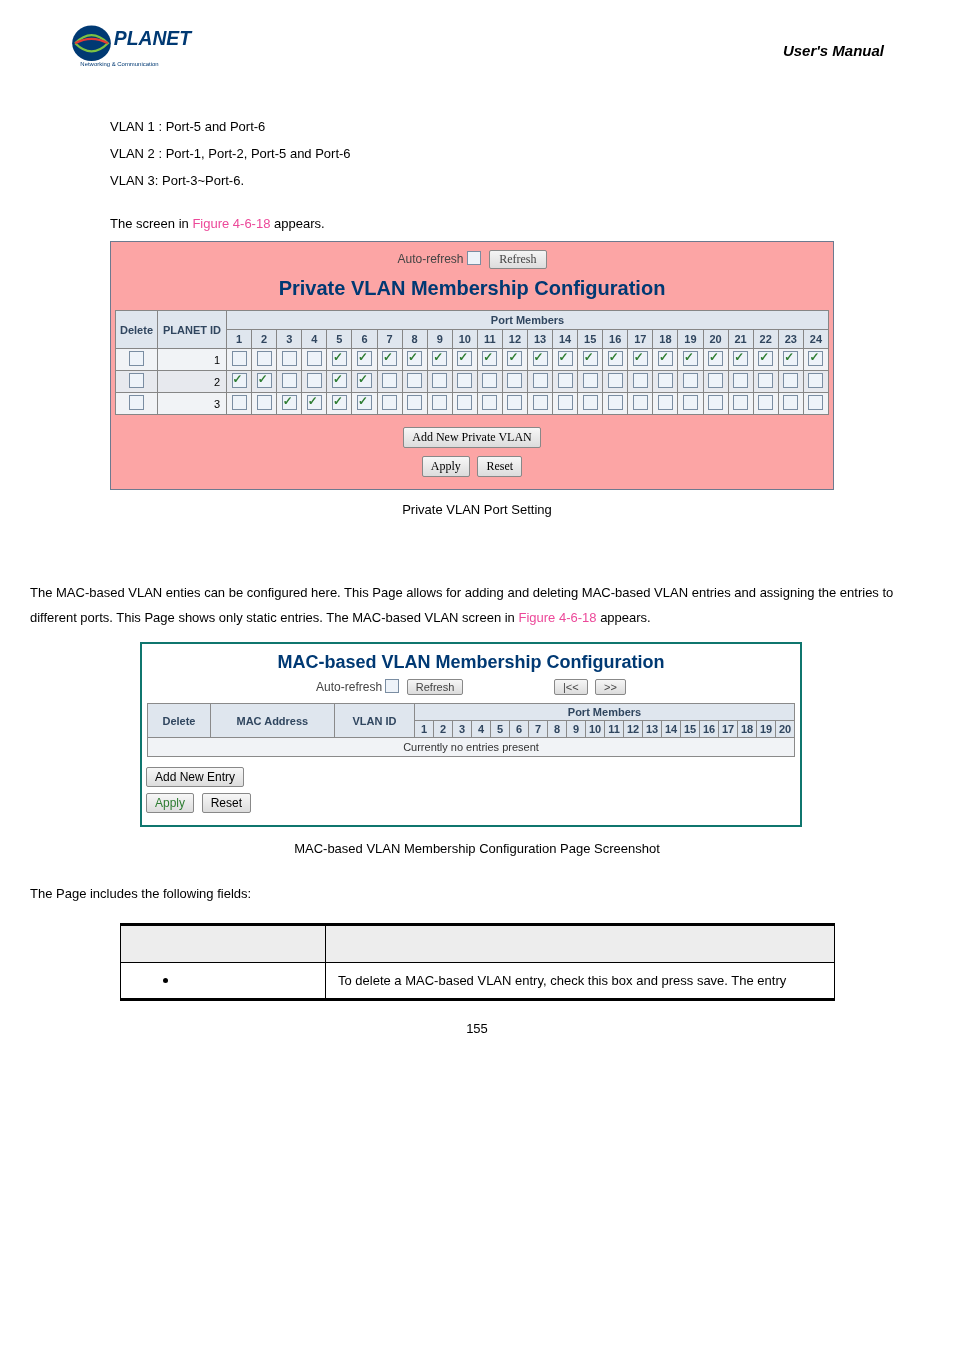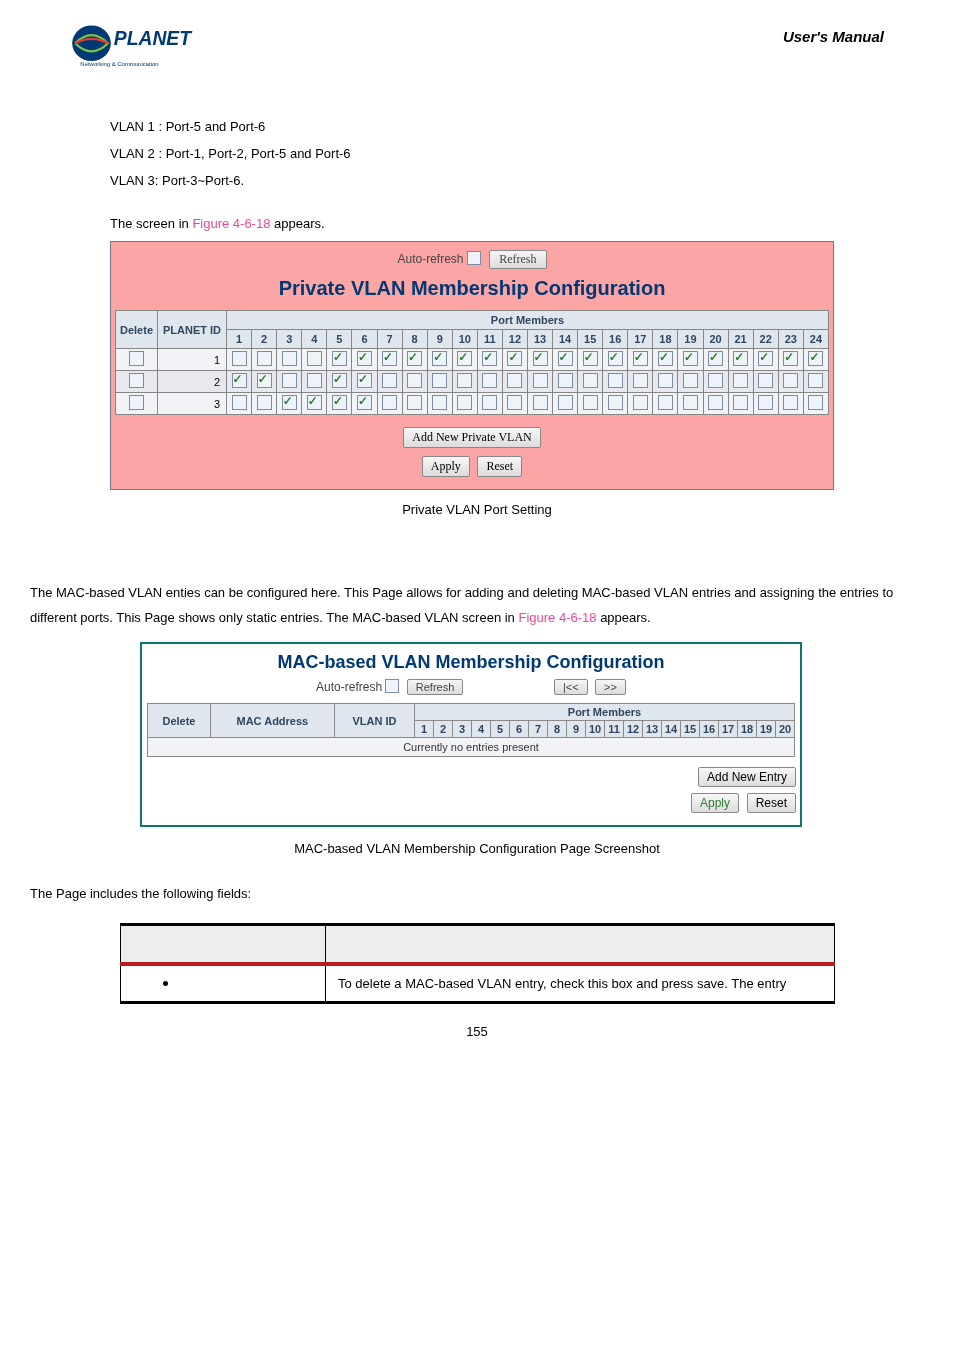--- a/index.html
+++ b/index.html
@@ -14,21 +14,21 @@
   .page {
     position: relative;
     width: 954px;
     min-height: 1350px;
     box-sizing: border-box;
     padding: 0 0 30px 0;
   }
   .header {
     display: flex;
     justify-content: space-between;
-    align-items: flex-start;
+    align-items: center;
     padding: 18px 70px 0 70px;
   }
   .logo {
     width: 150px;
   }
   .manual-title {
     font-weight: bold;
     font-style: italic;
     font-size: 15px;
     padding-top: 10px;
@@ -194,21 +194,21 @@
   }
   table.mac-tbl th.ph { width:16px; padding:2px 1px; }
   table.mac-tbl td {
     background: #f1f3f6;
     padding: 3px 3px;
     font-size: 11px;
     color: #333;
   }
 
   .mac-btnrow {
-    text-align: right;
+    text-align: left;
     margin-top: 10px;
   }
   .mac-btnrow .btn {
     border: 1px solid #888;
     background: linear-gradient(#f7f7f7,#dcdcdc);
     padding: 2px 8px;
     font-size: 12px;
     border-radius: 2px;
     display: inline-block;
     margin: 0 2px;
@@ -235,21 +235,21 @@
   }
   table.fields thead tr {
     border-top: 3px solid #000;
     border-bottom: 1px solid #000;
     background: #ededed;
   }
   table.fields thead th {
     height: 16px;
   }
   table.fields tbody tr {
-    border-top: 4px solid #b91c1c;
+    border-top: 1px solid #b91c1c;
     border-bottom: 3px solid #000;
   }
   .bullet {
     width: 5px; height: 5px;
     background: #000;
     border-radius: 50%;
     display: inline-block;
     margin: 0 6px 2px 30px;
   }
 

